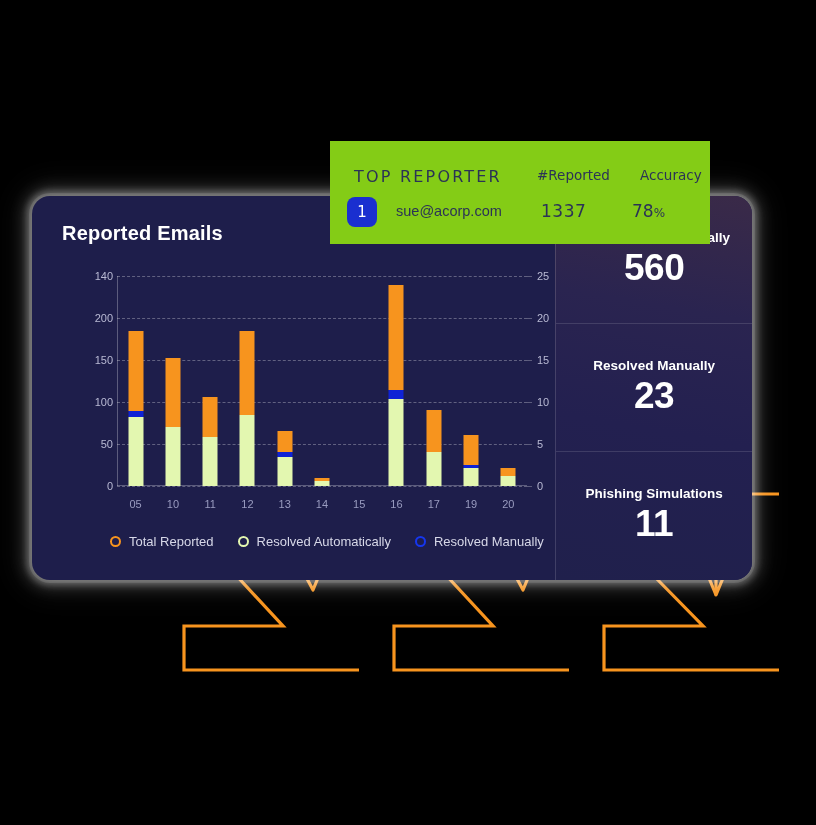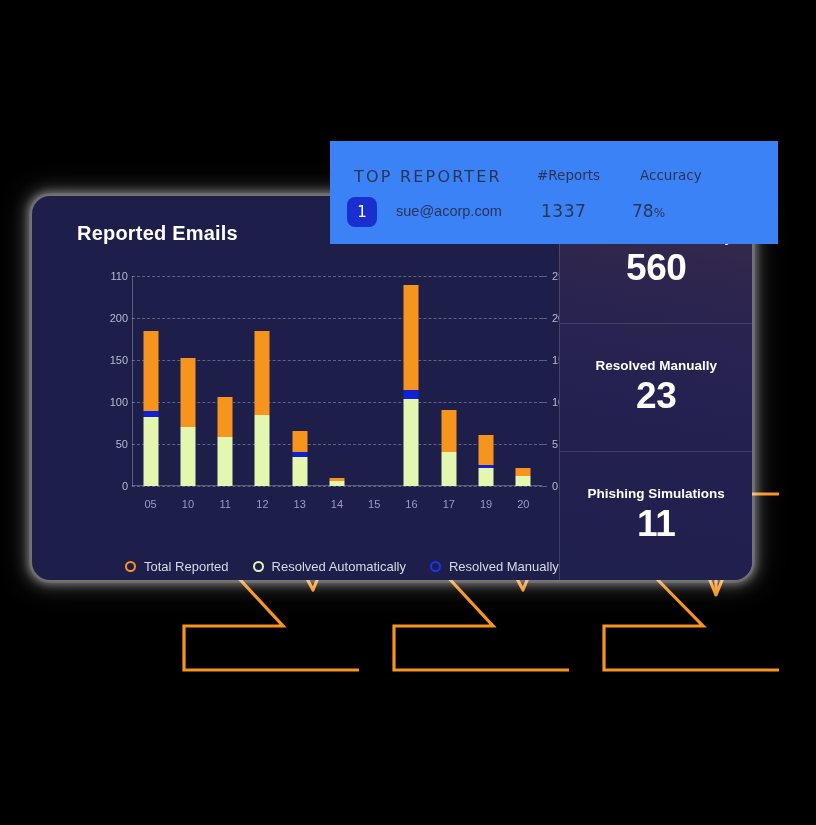--- a/index.html
+++ b/index.html
@@ -12,21 +12,21 @@
 
   
   #card{
     position:absolute;left:32px;top:196px;width:720px;height:384px;
     background:#1e1e4b;border-radius:18px;overflow:hidden;
     box-shadow:0 0 0 3px rgba(255,255,255,.10),
                0 0 7px 5px rgba(255,255,255,.30),
                0 0 16px 9px rgba(255,255,255,.16),
                0 0 30px 14px rgba(255,255,255,.06);
   }
-  #card-inner{position:absolute;inset:0;display:flex;padding-left:15px;}
+  #card-inner{position:absolute;inset:0;display:flex;}
 
   
   #chart-col{width:524px;position:relative;}
   #chart-title{
     position:absolute;left:30px;top:26px;color:#fff;
     font-size:20px;font-weight:bold;letter-spacing:.2px;
   }
 
   
   #plot{position:absolute;left:85px;top:80px;width:410px;height:210px;}
@@ -47,41 +47,41 @@
   .seg{width:100%;}
   .seg.total{background:#f7941e;}
   .seg.manual{background:#0f22d5;}
   .seg.auto{background:#e3f7b0;}
 
   .xlab{position:absolute;top:222px;color:#9a9cc0;font-size:11px;
         width:100%;text-align:center;left:0;}
 
   
   #legend{position:absolute;left:78px;top:338px;display:flex;align-items:center;gap:24px;}
-  .lg-item{display:flex;align-items:center;gap:8px;margin-top:25px;}
+  .lg-item{display:flex;align-items:center;gap:8px;}
   .lg-dot{width:11px;height:11px;border-radius:50%;border:2.5px solid #888;box-sizing:border-box;}
   .lg-dot.orange{border-color:#f7941e;}
   .lg-dot.green{border-color:#e3f7b0;}
   .lg-dot.blue{border-color:#1636ef;}
   .lg-text{color:#d7d8e8;font-size:13px;}
 
   
   #stats-col{width:196px;position:relative;
     border-left:1px solid rgba(255,255,255,.14);
     background:linear-gradient(190deg,#3a2a48 0%,#2a2450 30%,#232050 60%,#20204c 100%);}
   .stat{height:33.33%;display:flex;flex-direction:column;align-items:center;justify-content:center;
         border-bottom:1px solid rgba(255,255,255,.13);box-sizing:border-box;}
   .stat:last-child{border-bottom:none;}
   .stat-label{color:#fff;font-size:13.5px;font-weight:bold;margin-bottom:2px;}
   .stat-value{color:#fff;font-size:37px;font-weight:bold;letter-spacing:-.5px;text-align:center;}
 
   
   #reporter{
-    position:absolute;left:330px;top:141px;width:448px;height:103px;
-    background:#3b82f6;display:flex;align-items:flex-start;
+    position:absolute;left:330px;top:141px;width:380px;height:103px;
+    background:#84cc16;display:flex;align-items:flex-start;
   }
   #rep-inner{position:relative;width:100%;height:100%;}
   #rep-title{position:absolute;left:24px;top:26px;color:#2b3356;font-size:16px;
     letter-spacing:2.2px;font-family:"DejaVu Sans",sans-serif;}
   #rep-h-reports{position:absolute;left:207px;top:26px;color:#2b3356;font-size:13.5px;
     font-family:"DejaVu Sans",sans-serif;}
   #rep-h-acc{position:absolute;left:294px;top:26px;color:#2b3356;font-size:13.5px;
     font-family:"DejaVu Sans",sans-serif;margin-left:16px;}
   #rep-badge{position:absolute;left:17px;top:56px;width:30px;height:30px;border-radius:8px;
     background:#1a2fd0;color:#fff;font-size:15px;display:flex;align-items:center;justify-content:center;
@@ -163,21 +163,21 @@
               <div class="gridline" style="top: 84px;"></div>
               <div class="gridline" style="top: 42px;"></div>
               <div class="gridline" style="top: 0px;"></div>
             </div>
           <div id="ylabels-left">
               <div class="ylab left" style="top: 210px;">0</div>
               <div class="ylab left" style="top: 168px;">50</div>
               <div class="ylab left" style="top: 126px;">100</div>
               <div class="ylab left" style="top: 84px;">150</div>
               <div class="ylab left" style="top: 42px;">200</div>
-              <div class="ylab left" style="top: 0px;">110</div>
+              <div class="ylab left" style="top: 0px;">140</div>
             </div>
           <div id="ylabels-right">
               <div class="ylab right" style="top: 210px;">0</div>
               <div class="ytick" style="top: 210px;"></div>
               <div class="ylab right" style="top: 168px;">5</div>
               <div class="ytick" style="top: 168px;"></div>
               <div class="ylab right" style="top: 126px;">10</div>
               <div class="ytick" style="top: 126px;"></div>
               <div class="ylab right" style="top: 84px;">15</div>
               <div class="ytick" style="top: 84px;"></div>
@@ -297,21 +297,21 @@
             <div class="stat-value">11</div>
           </div>
         </div>
 
     </div>
   </div>
 
   <div id="reporter">
     <div id="rep-inner">
       <div id="rep-title">TOP REPORTER</div>
-      <div id="rep-h-reports">#Reports</div>
+      <div id="rep-h-reports">#Reported</div>
       <div id="rep-h-acc">Accuracy</div>
       <div id="rep-badge">1</div>
       <div id="rep-email">sue@acorp.com</div>
       <div id="rep-count">1337</div>
       <div id="rep-acc"><span>78</span><small>%</small></div>
     </div>
   </div>
 
 </div>
 

